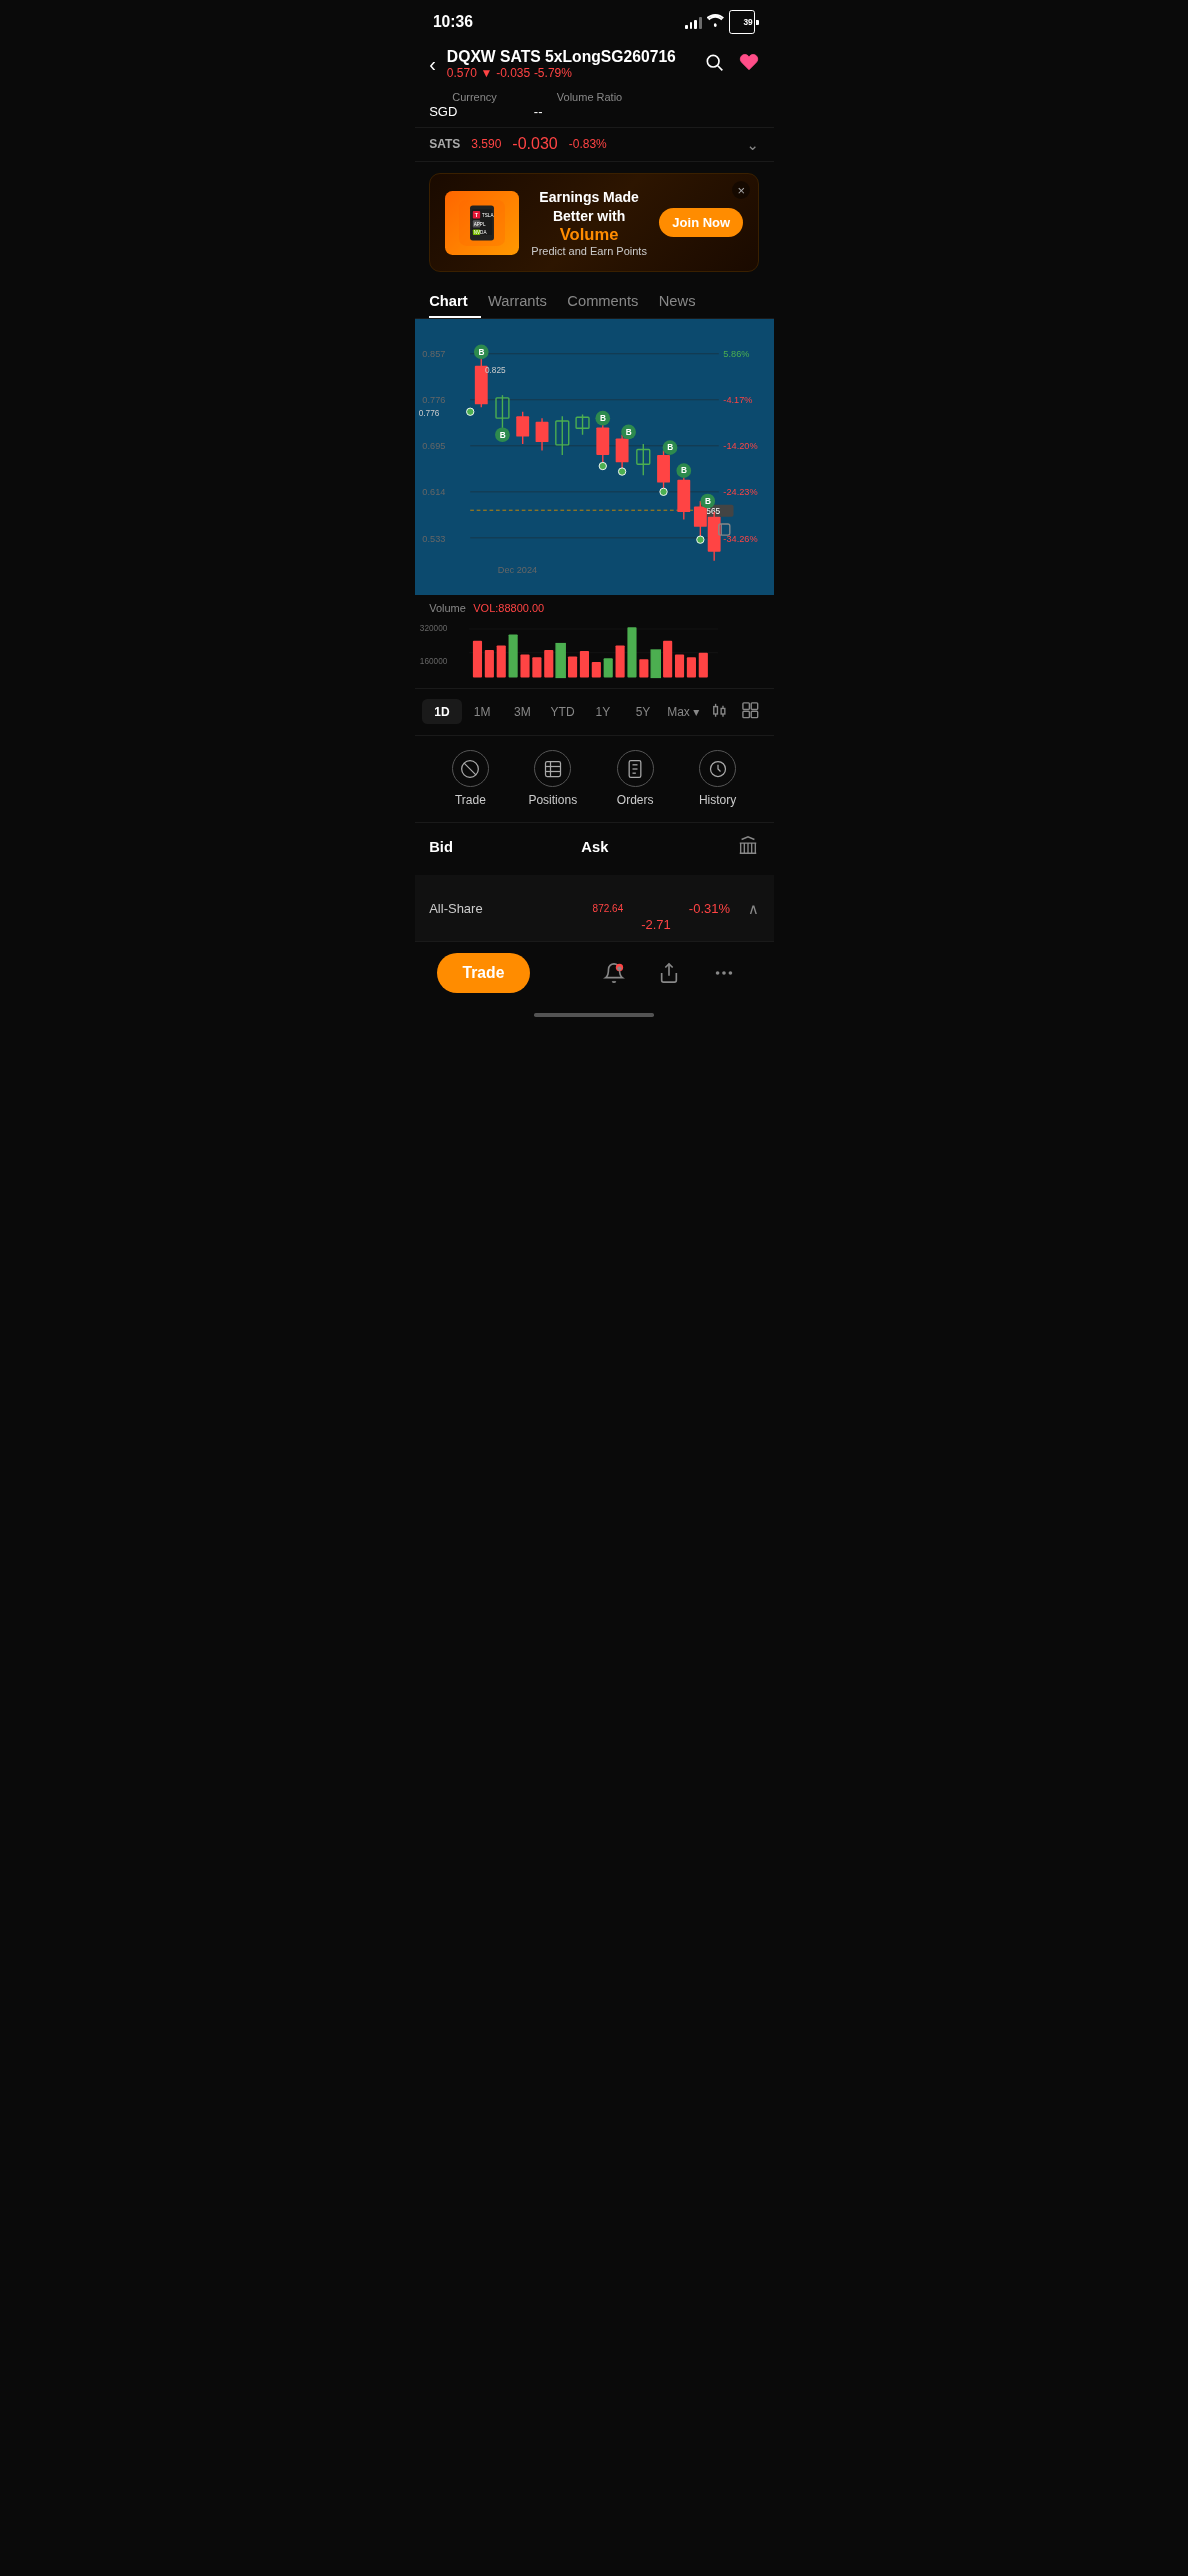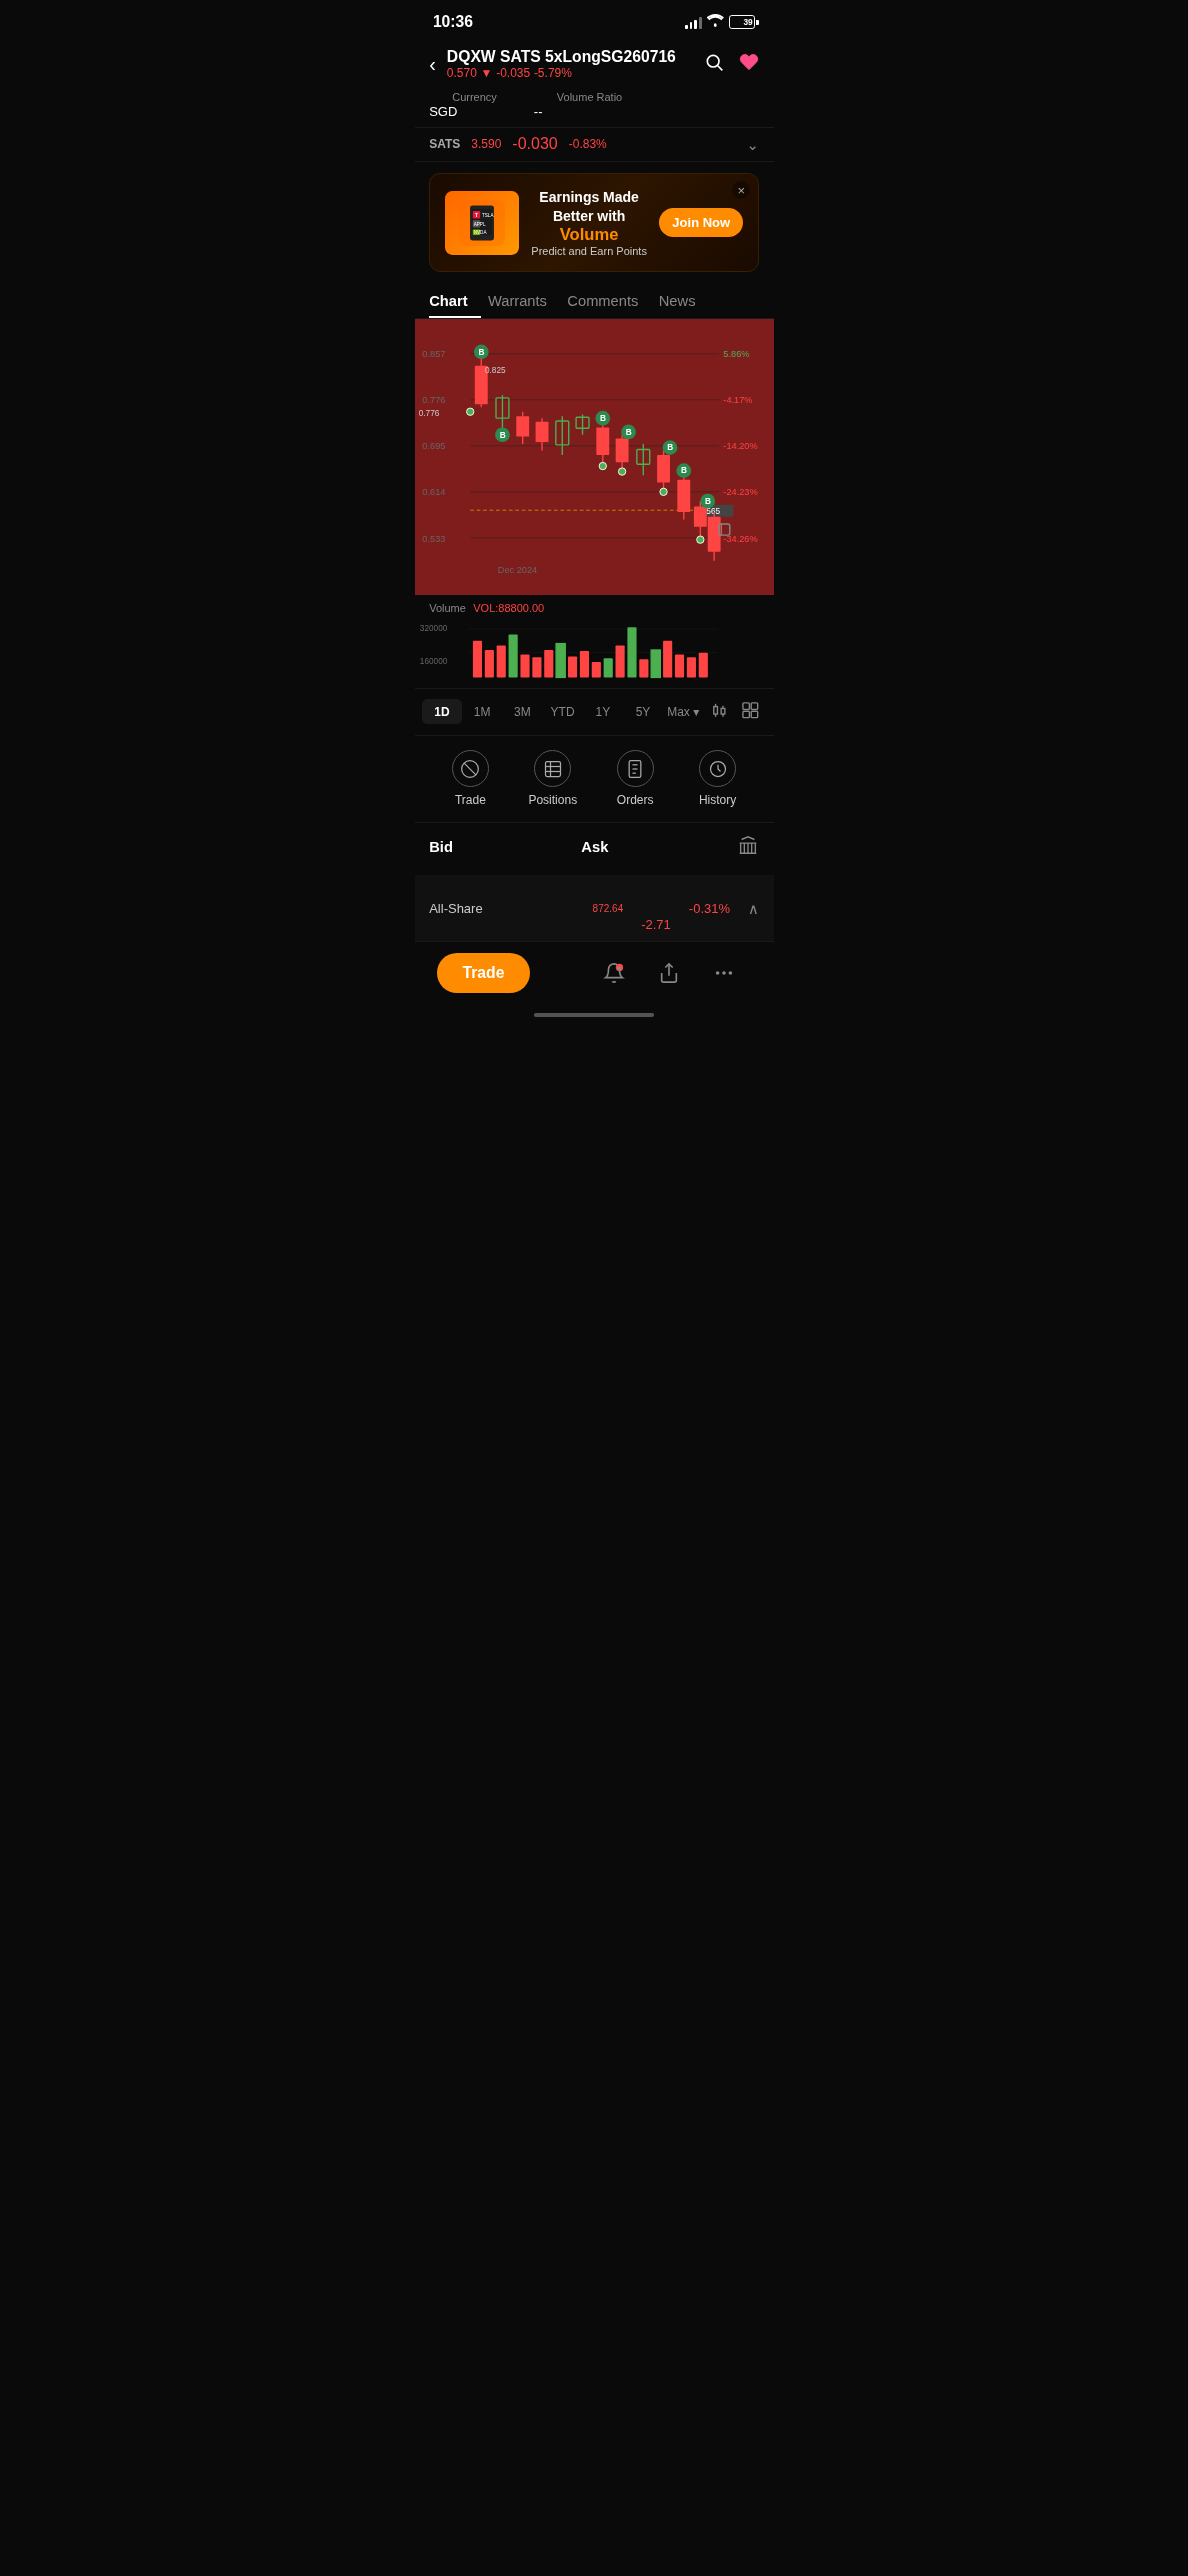--- a/index.html
+++ b/index.html
@@ -46,21 +46,21 @@
     }
     .wifi-icon {
       font-size: 13px;
       color: #fff;
     }
     .battery {
       display: flex;
       align-items: center;
       justify-content: center;
       width: 26px;
-      height: 14px;
+      height: 24px;
       border: 1.4px solid #fff;
       border-radius: 2.8px;
       position: relative;
       font-size: 9.2px;
       font-weight: 700;
       color: #fff;
       padding-left: 12px;
     }
     .battery::after {
       content: '';
@@ -260,21 +260,21 @@
       left: 0;
       right: 0;
       height: 1.8px;
       background: #fff;
     }
 
     
     .chart-container {
       position: relative;
       padding: 7.4px 0;
-      background: #7f1d1d;
+      background: #0c4a6e;
     }
 
     
     .candlestick-chart {
       width: 100%;
       height: 258px;
     }
 
     
     .volume-section {

